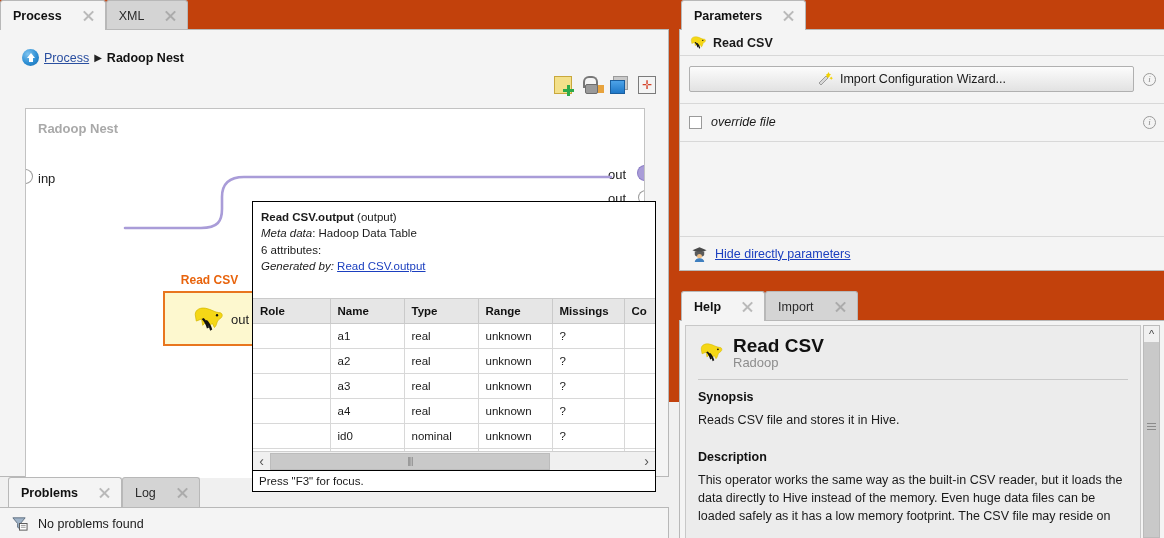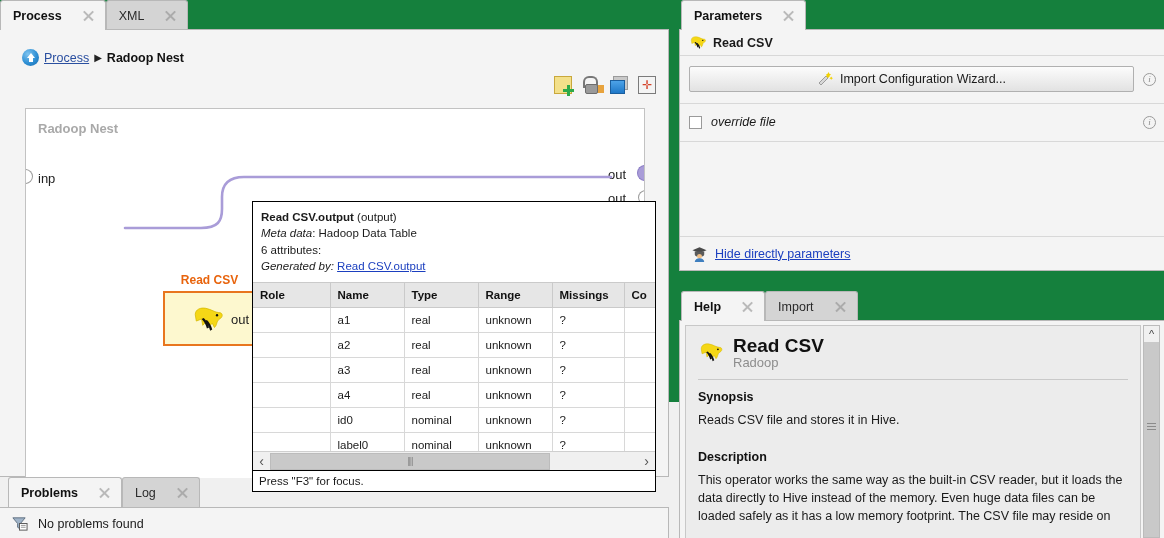--- a/index.html
+++ b/index.html
@@ -5,21 +5,21 @@
   * { box-sizing: border-box; }
   html, body {
     margin: 0; padding: 0;
     width: 1164px; height: 538px;
     overflow: hidden;
     background: #f0f0f0;
     font-family: "Liberation Sans", sans-serif;
     font-size: 12px;
     color: #1a1a1a;
   }
-  #root { position: relative; width: 1164px; height: 402px; background: #15803d; }
+  #root { position: relative; width: 1164px; height: 402px; background: #c2410c; }
 
   
   .tabstrip { position: absolute; display: flex; align-items: flex-end; height: 30px; }
   .tab {
     display: flex; align-items: center; gap: 6px;
     height: 30px; padding: 0 10px 0 12px;
     background: #d4d4d4;
     border: 1px solid #b8b8b8;
     border-bottom: none;
     border-top-left-radius: 3px; border-top-right-radius: 3px;
@@ -158,21 +158,21 @@
   #wire { position: absolute; left: 0; top: 0; width: 620px; height: 370px; pointer-events: none; }
 
   
   #metadata-tooltip {
     position: absolute; left: 252px; top: 201px;
     width: 404px; height: 291px;
     background: #fff; border: 1.5px solid #000;
     z-index: 20; overflow: hidden;
     font-size: 11.5px;
   }
-  #md-head { padding: 7px 8px 8px 8px; line-height: 1.42; }
+  #md-head { padding: 7px 8px 24px 8px; line-height: 1.42; }
   #md-head .b { font-weight: bold; }
   #md-head .i { font-style: italic; }
   #md-link { color: #1b3fbf; text-decoration: underline; cursor: pointer; }
 
   #md-table { width: 100%; border-collapse: collapse; table-layout: fixed; }
   #md-table th {
     background: #e6e6e6; border: 1px solid #cacaca; border-left: none;
     font-size: 11.5px; font-weight: bold; text-align: left;
     padding: 5px 7px; height: 25px; color: #111;
   }

